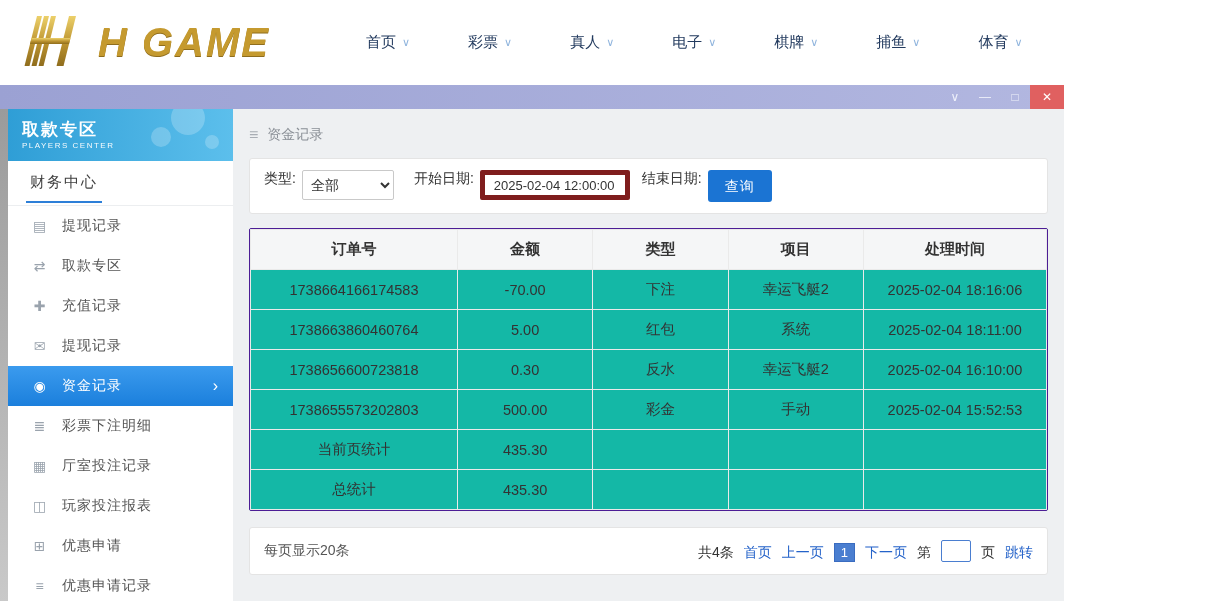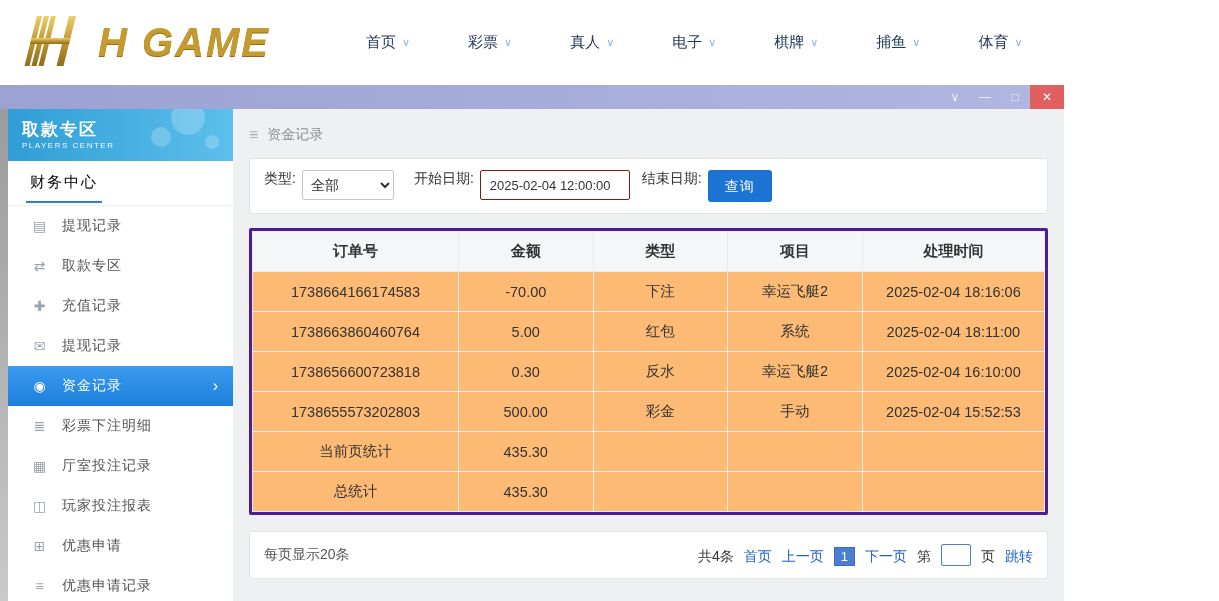--- a/index.html
+++ b/index.html
@@ -31,46 +31,46 @@
   .sidebar{width:225px;background:#fff;flex:0 0 auto;display:flex;flex-direction:column;overflow:hidden}
   .side-head{height:52px;background:linear-gradient(90deg,#2f9ed6,#5cbfec);color:#fff;padding:9px 0 0 14px;
     position:relative;overflow:hidden;flex:0 0 auto}
   .side-head .bubble{position:absolute;border-radius:50%;background:rgba(255,255,255,.22)}
   .b1{width:34px;height:34px;right:28px;top:-8px}
   .b2{width:20px;height:20px;right:62px;top:18px}
   .b3{width:14px;height:14px;right:14px;top:26px}
   .side-title{font-size:17px;font-weight:bold;letter-spacing:2px;position:relative;z-index:1}
   .side-sub{font-size:8px;letter-spacing:1.5px;opacity:.95;position:relative;z-index:1}
   .side-section{height:45px;border-bottom:1px solid #eceef0;padding:12px 18px 0;flex:0 0 auto}
-  .sec-label{display:inline-block;color:#000000;font-size:15px;letter-spacing:2px;padding:0 4px 9px;
+  .sec-label{display:inline-block;color:#404040;font-size:15px;letter-spacing:2px;padding:0 4px 9px;
     border-bottom:2px solid #2d7fd8}
   .side-menu{flex:1;overflow:hidden}
   .side-item{height:40px;display:flex;align-items:center;gap:14px;padding-left:24px;color:#555;
     font-size:14px;cursor:pointer;position:relative;letter-spacing:1px}
   .side-ico{width:16px;text-align:center;color:#9aa3ad;font-size:14px;flex:0 0 auto}
   .side-item.active{background:linear-gradient(180deg,#3b9bee,#1b7fdc);color:#fff}
   .side-item.active .side-ico{color:#fff}
   .side-arrow{position:absolute;right:14px;color:#fff;font-size:16px;line-height:1}
 
   
   .main{flex:1;background:#eef0f2;padding:0 16px;overflow:hidden;min-width:0}
   .crumb{margin-top:17px;display:flex;align-items:center;gap:9px;color:#8a8f96;font-size:14px}
   .crumb-ico{color:#a8adb4;font-size:16px;line-height:1}
 
   .filter{margin-top:14px;background:#fff;border:1px solid #e4e4e4;border-radius:3px;
     padding:11px 14px;display:flex;font-size:14px;color:#333}
   .f-label{margin-right:6px}
   .filter select{height:30px;width:92px;border:1px solid #c9c9c9;border-radius:2px;font-size:14px;
     color:#333;margin-right:20px;padding:0 4px;background:#fff;font-family:inherit}
-  .filter input{height:30px;width:150px;border:1px solid #7f1d1d;border-radius:2px;font-size:13px;
+  .filter input{height:30px;width:150px;border:5px solid #7f1d1d;border-radius:2px;font-size:13px;
     color:#333;padding:0 9px;margin-right:12px;font-family:inherit}
   .btn-search{height:32px;padding:8px 17px;background:#1b74d3;color:#fff;border:0;border-radius:3px;
     font-size:14px;cursor:pointer;font-family:inherit;letter-spacing:1px}
 
-  .table-wrap{margin-top:14px;background:#fdba74;border:3px solid #4c1d95;border-radius:2px;overflow:hidden}
+  .table-wrap{margin-top:14px;background:#14b8a6;border:1px solid #4c1d95;border-radius:2px;overflow:hidden}
   table{width:100%;border-collapse:collapse;table-layout:fixed}
   th,td{border:1px solid #eaeaea;height:40px;text-align:center;font-size:15px;color:#333;
     overflow:hidden;white-space:nowrap}
   th{background:#f5f6f7;font-weight:bold}
   td{font-size:14.5px}
 
   .pagebar{margin-top:16px;background:#fff;border:1px solid #e4e4e4;border-radius:3px;height:48px;
     display:flex;align-items:center;justify-content:space-between;padding:0 14px;font-size:14px;color:#555}
   .pager{display:flex;align-items:flex-end;gap:10px;color:#333}
   .plink{color:#2563c9;cursor:pointer}

